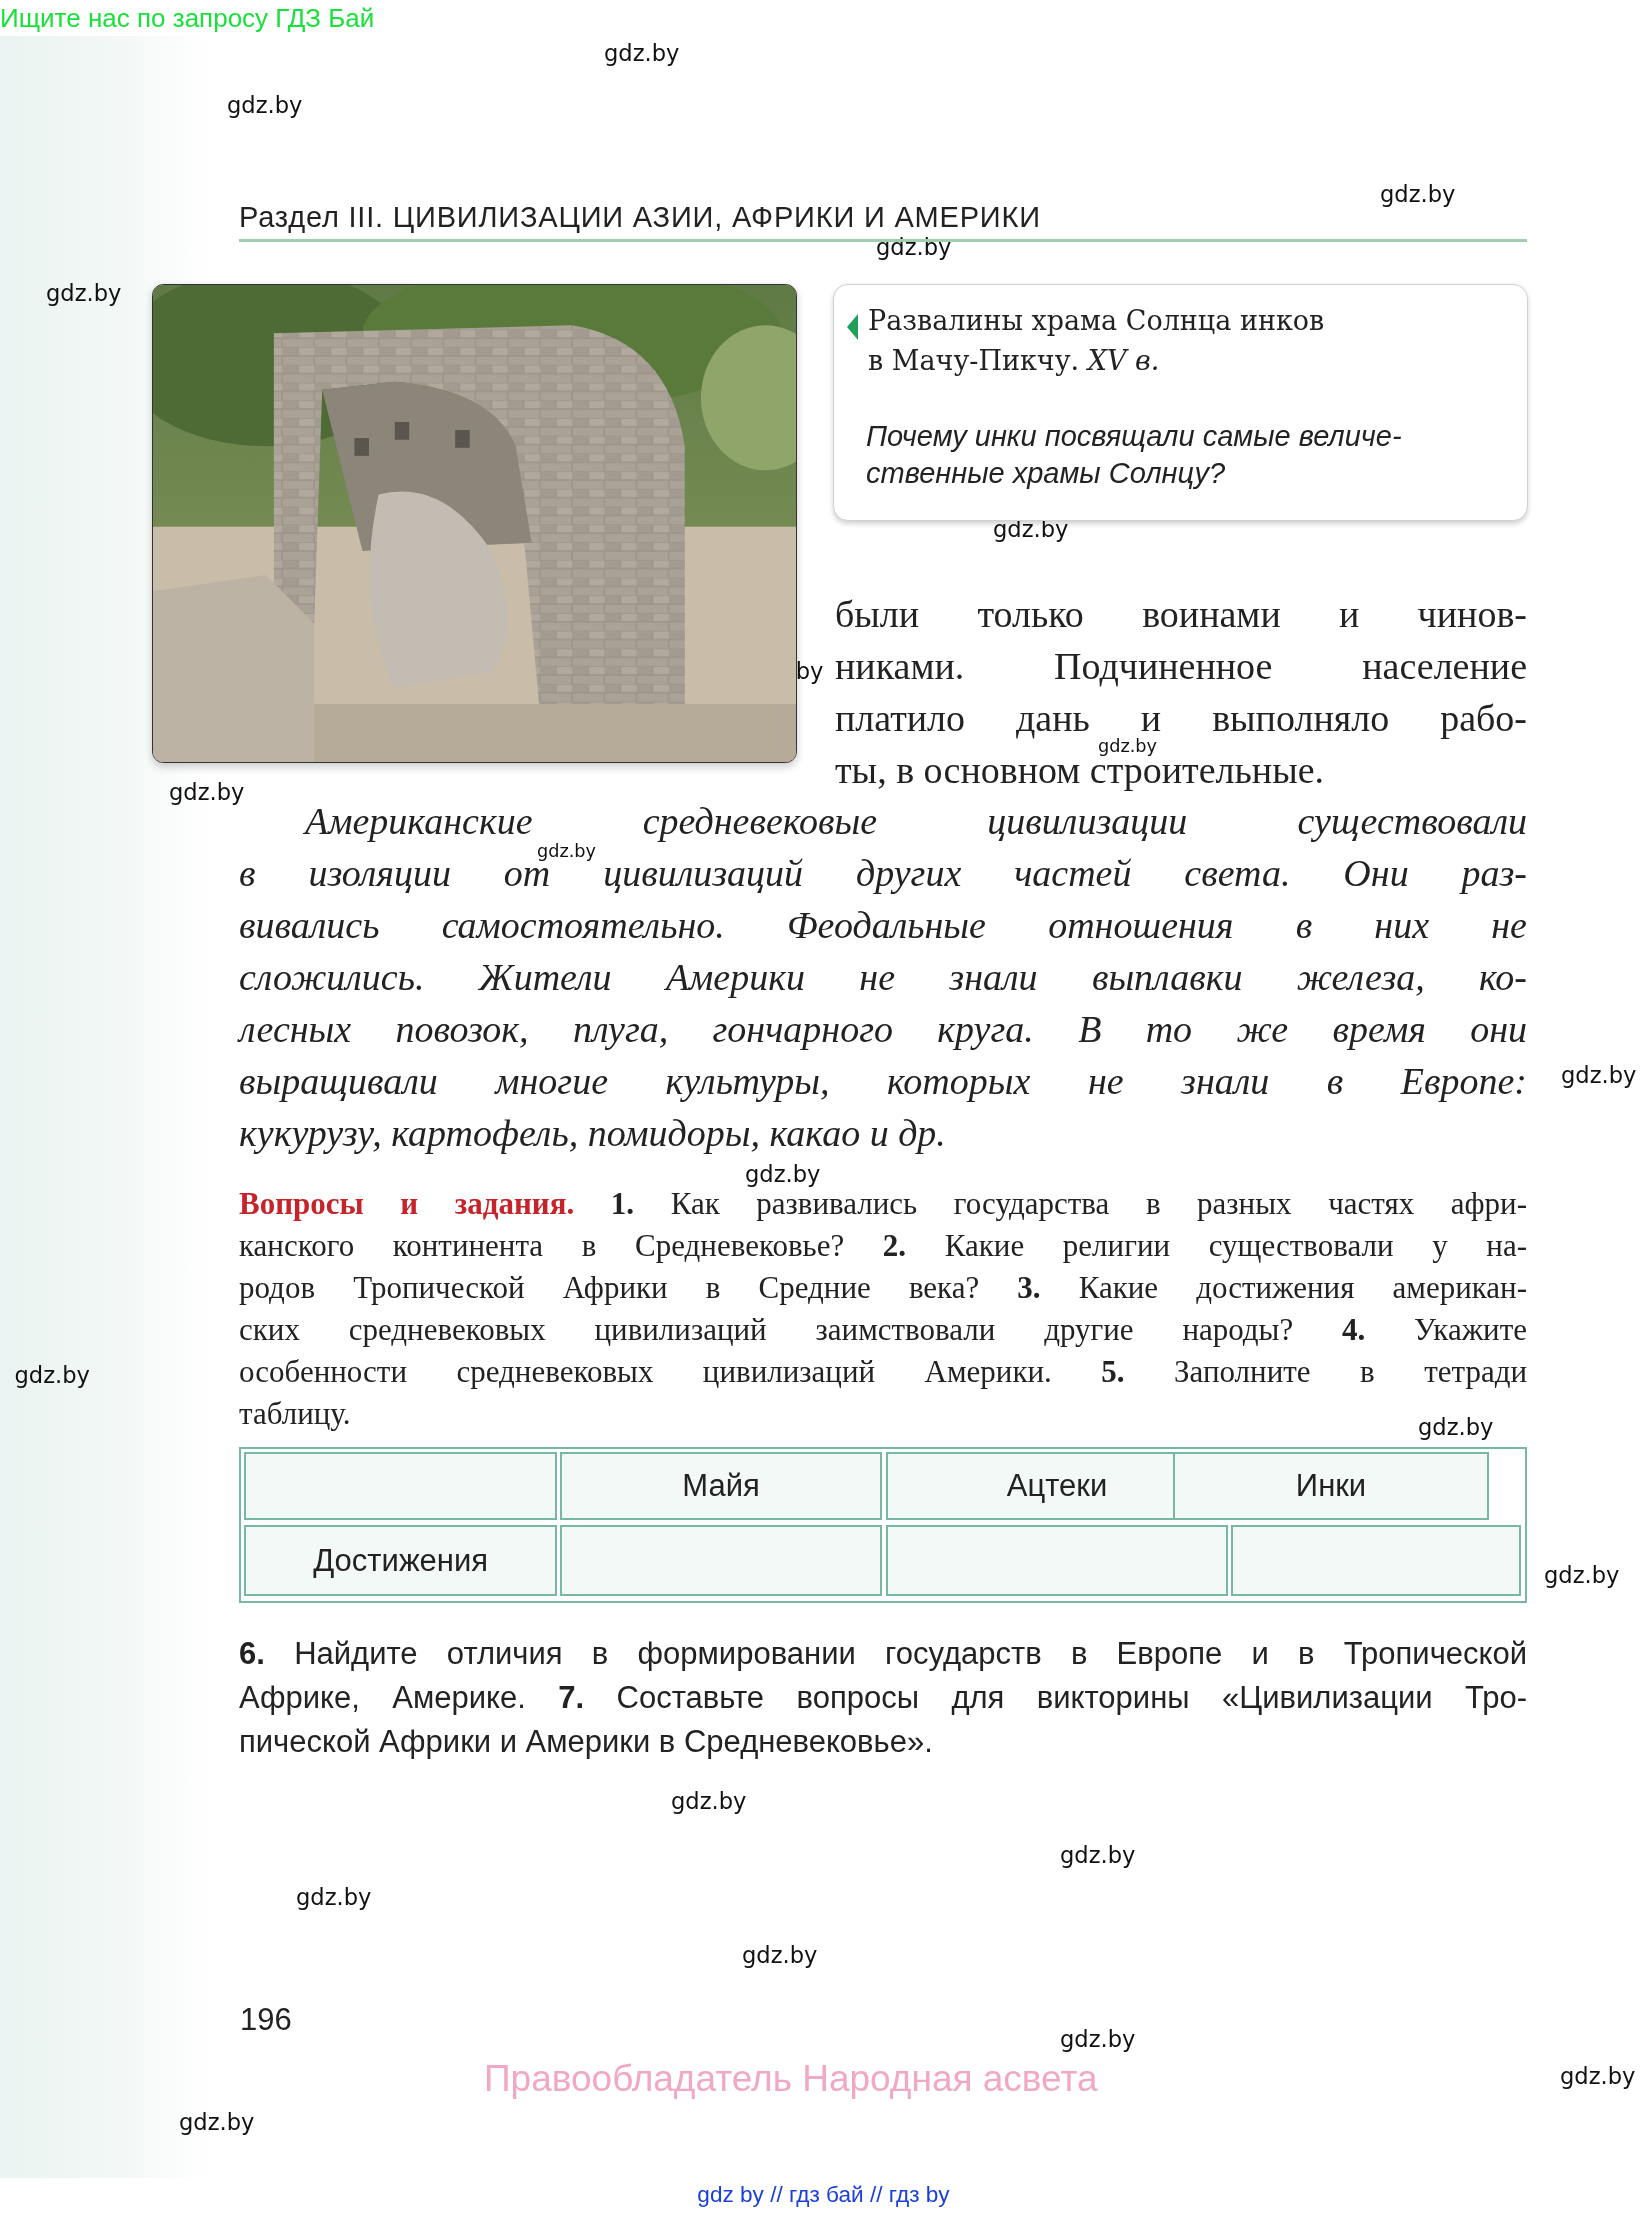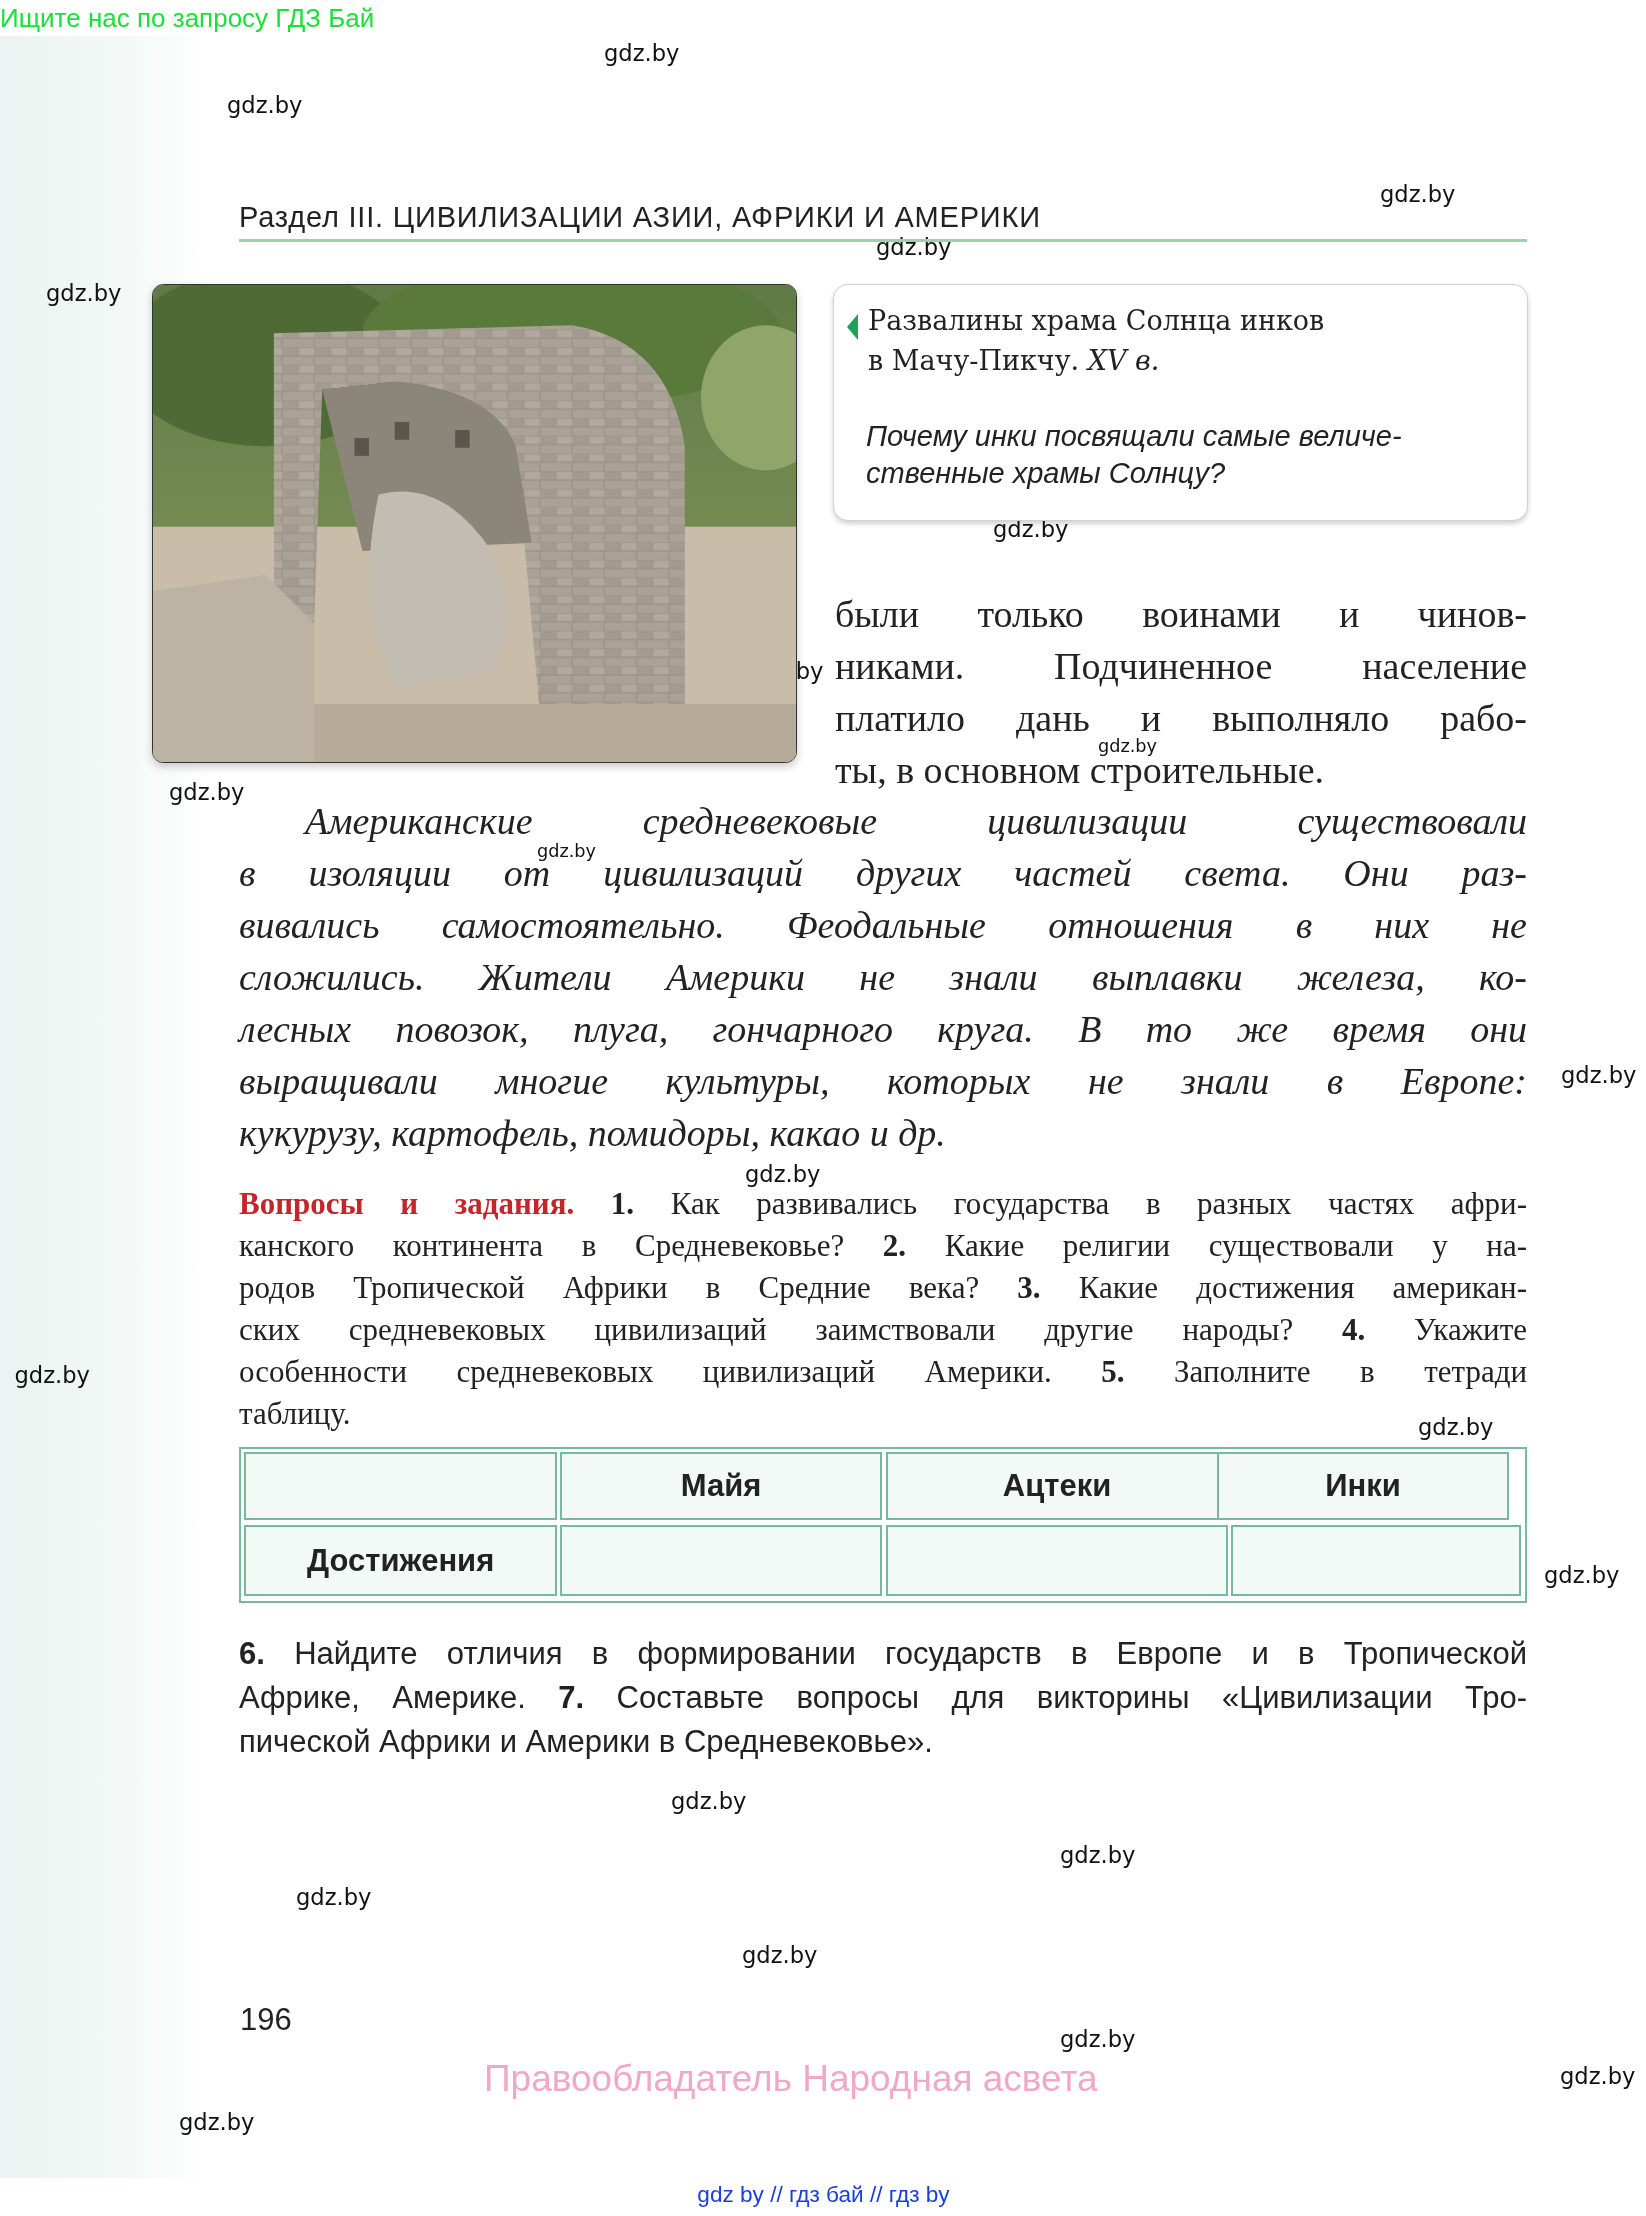--- a/index.html
+++ b/index.html
@@ -77,21 +77,21 @@
     .questions .line.last { text-align-last: left; }
     .q-head { color: #c4242a; font-weight: bold; }
     .q-num { font-weight: bold; }
     .tbl {
       position: absolute; left: 239px; top: 1447px; width: 1288px; height: 156px;
       border: 2.4px solid #76b9a0; box-sizing: border-box; background: #fff;
     }
     .cell {
       position: absolute; box-sizing: border-box; border: 2.4px solid #76b9a0; background: #f3f9f6;
       display: flex; align-items: center; justify-content: center;
-      font-family: "Liberation Sans", sans-serif; font-size: 31px; color: #222; font-weight: bold;
+      font-family: "Liberation Sans", sans-serif; font-size: 31px; color: #222;
     }
     .tasks {
       position: absolute; left: 239px; top: 1632px; width: 1288px;
       font-family: "Liberation Sans", sans-serif; font-size: 31px; line-height: 44px; color: #222;
     }
     .tasks .line { display: block; text-align: justify; text-align-last: justify; height: 44px; }
     .tasks .line.last { text-align-last: left; }
     .page-num {
       position: absolute; left: 240px; top: 2002px; font-size: 31px; color: #222;
     }
@@ -208,21 +208,21 @@
   <span class="line"><span>родов Тропической Африки в Средние века? </span><span class="q-num">3.</span><span> Какие достижения американ-</span></span>
   <span class="line"><span>ских средневековых цивилизаций заимствовали другие народы? </span><span class="q-num">4.</span><span> Укажите</span></span>
   <span class="line"><span>особенности средневековых цивилизаций Америки. </span><span class="q-num">5.</span><span> Заполните в тетради</span></span>
   <span class="line last"><span>таблицу.</span></span>
 </div>
 
 <div class="tbl">
   <div class="cell" style="left:3.2px;top:3.2px;width:313px;height:68px"></div>
   <div class="cell" style="left:319px;top:3.2px;width:322px;height:68px">Майя</div>
   <div class="cell" style="left:645px;top:3.2px;width:342px;height:68px">Ацтеки</div>
-  <div class="cell" style="left:976px;top:3.2px;width:292px;height:68px">Инки</div>
+  <div class="cell" style="left:932px;top:3.2px;width:316px;height:68px">Инки</div>
   <div class="cell" style="left:3.2px;top:76px;width:313px;height:71px">Достижения</div>
   <div class="cell" style="left:319px;top:76px;width:322px;height:71px"></div>
   <div class="cell" style="left:645px;top:76px;width:342px;height:71px"></div>
   <div class="cell" style="left:990px;top:76px;width:290px;height:71px"></div>
 </div>
 
 <div class="tasks">
   <span class="line"><span class="q-num">6.</span><span> Найдите отличия в формировании государств в Европе и в Тропической</span></span>
   <span class="line"><span>Африке, Америке. </span><span class="q-num">7.</span><span> Составьте вопросы для викторины «Цивилизации Тро-</span></span>
   <span class="line last"><span>пической Африки и Америки в Средневековье».</span></span>

